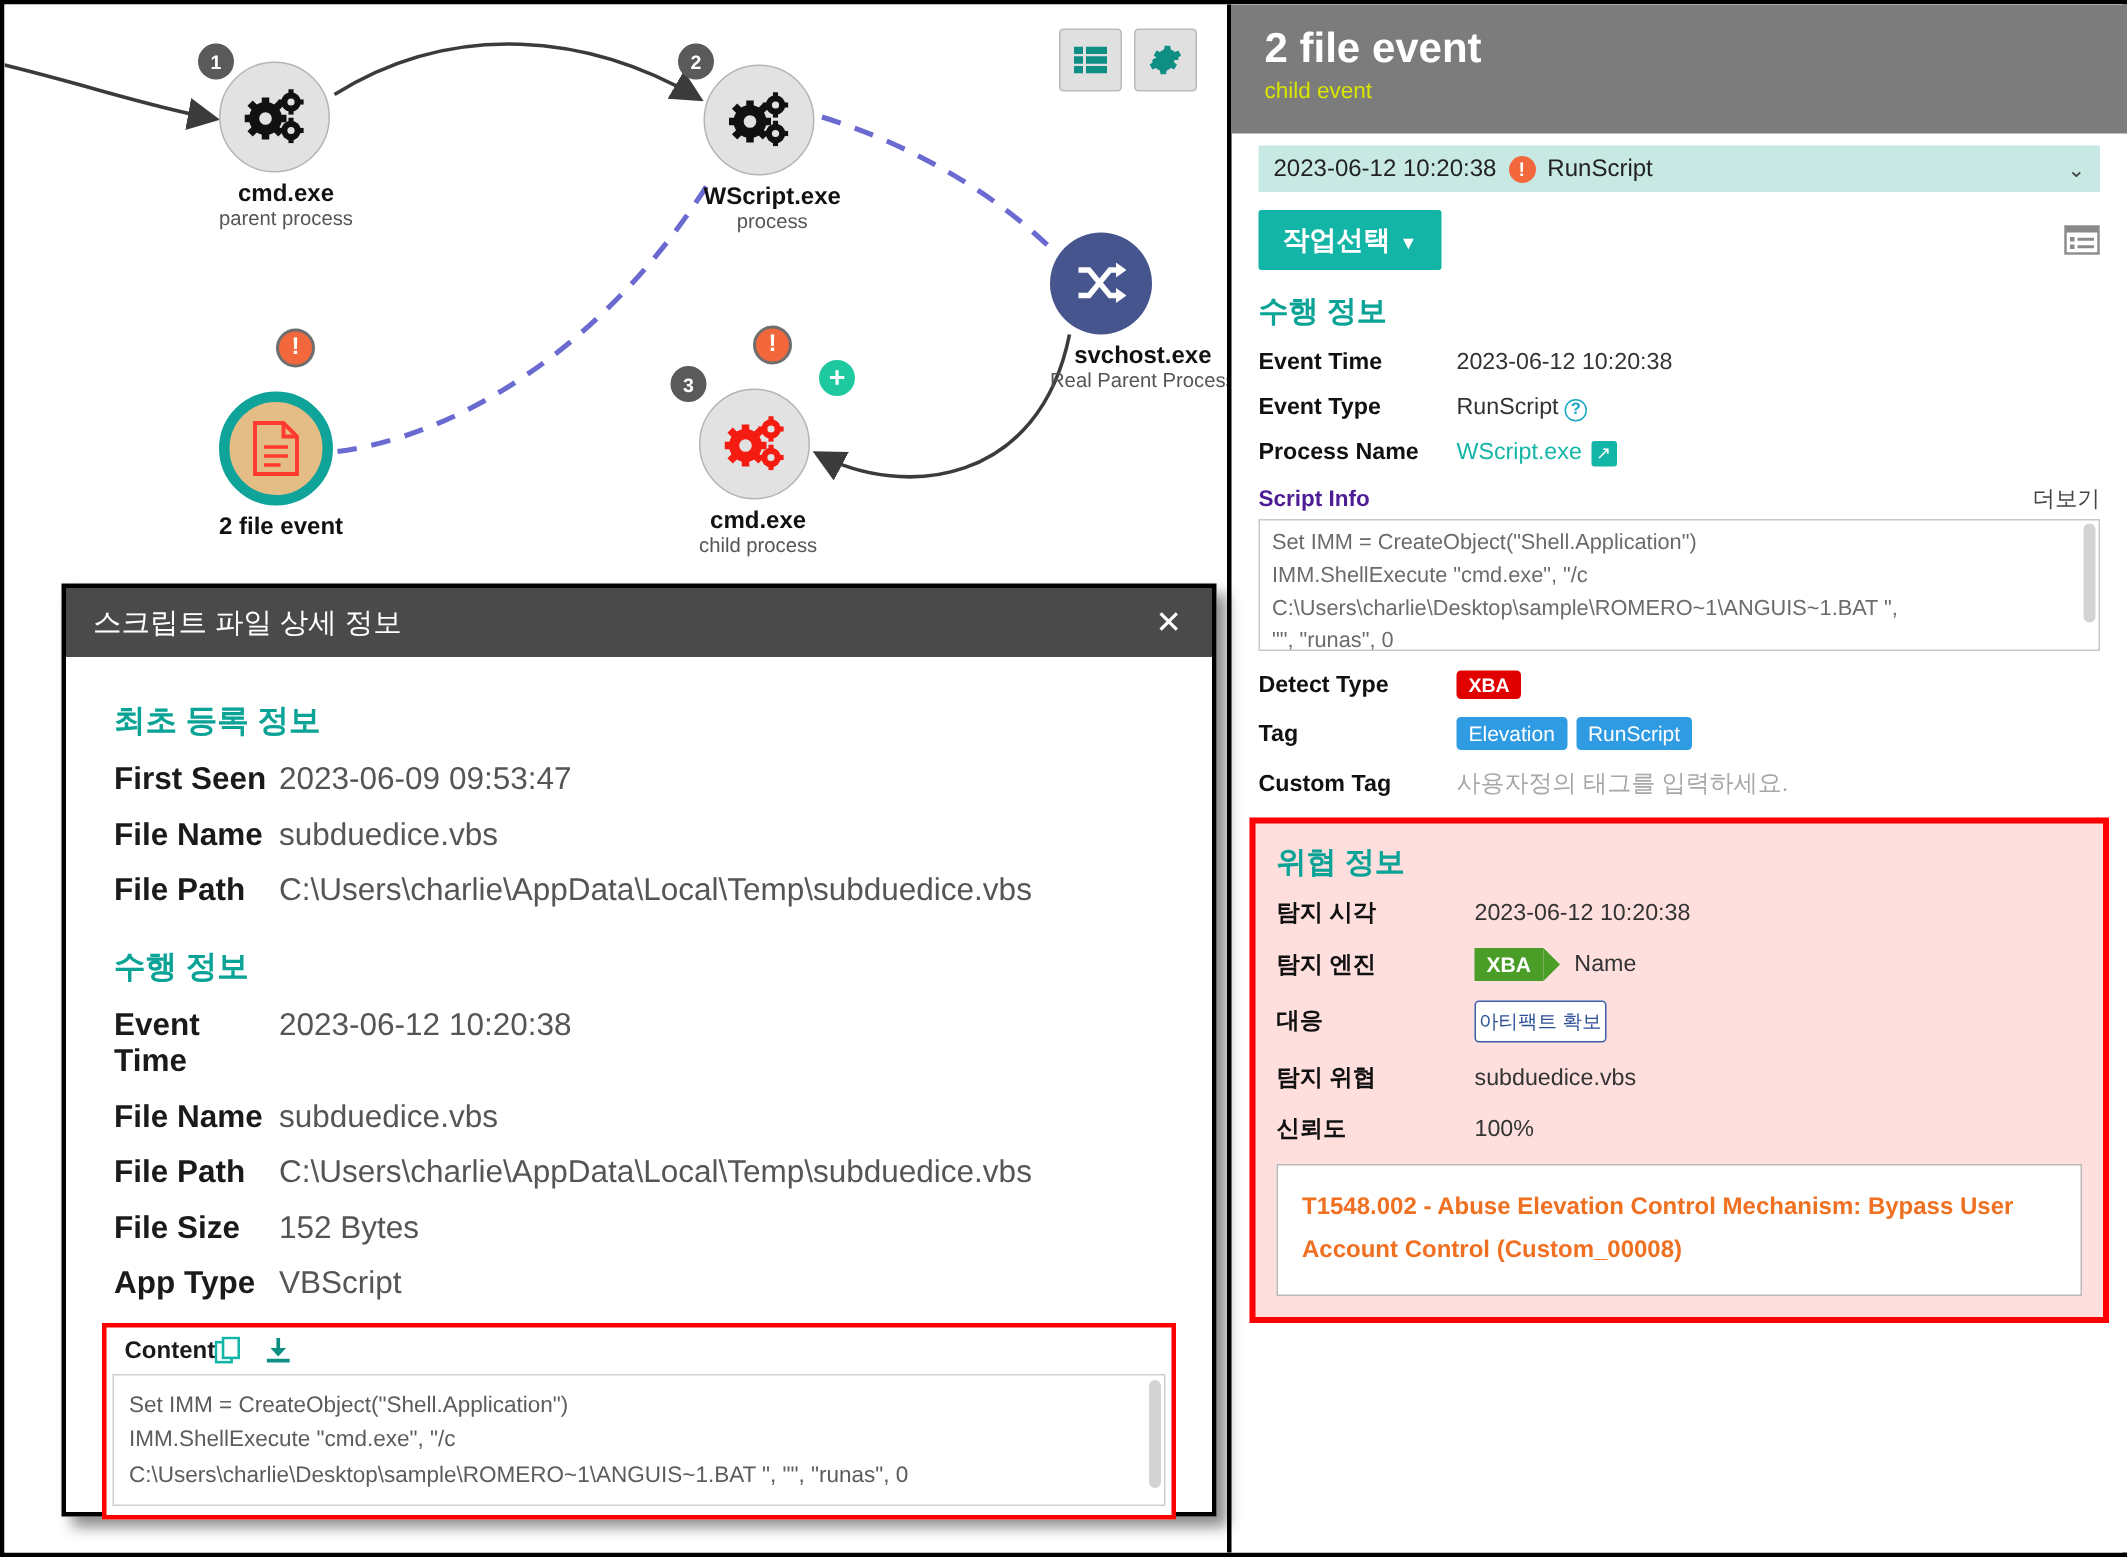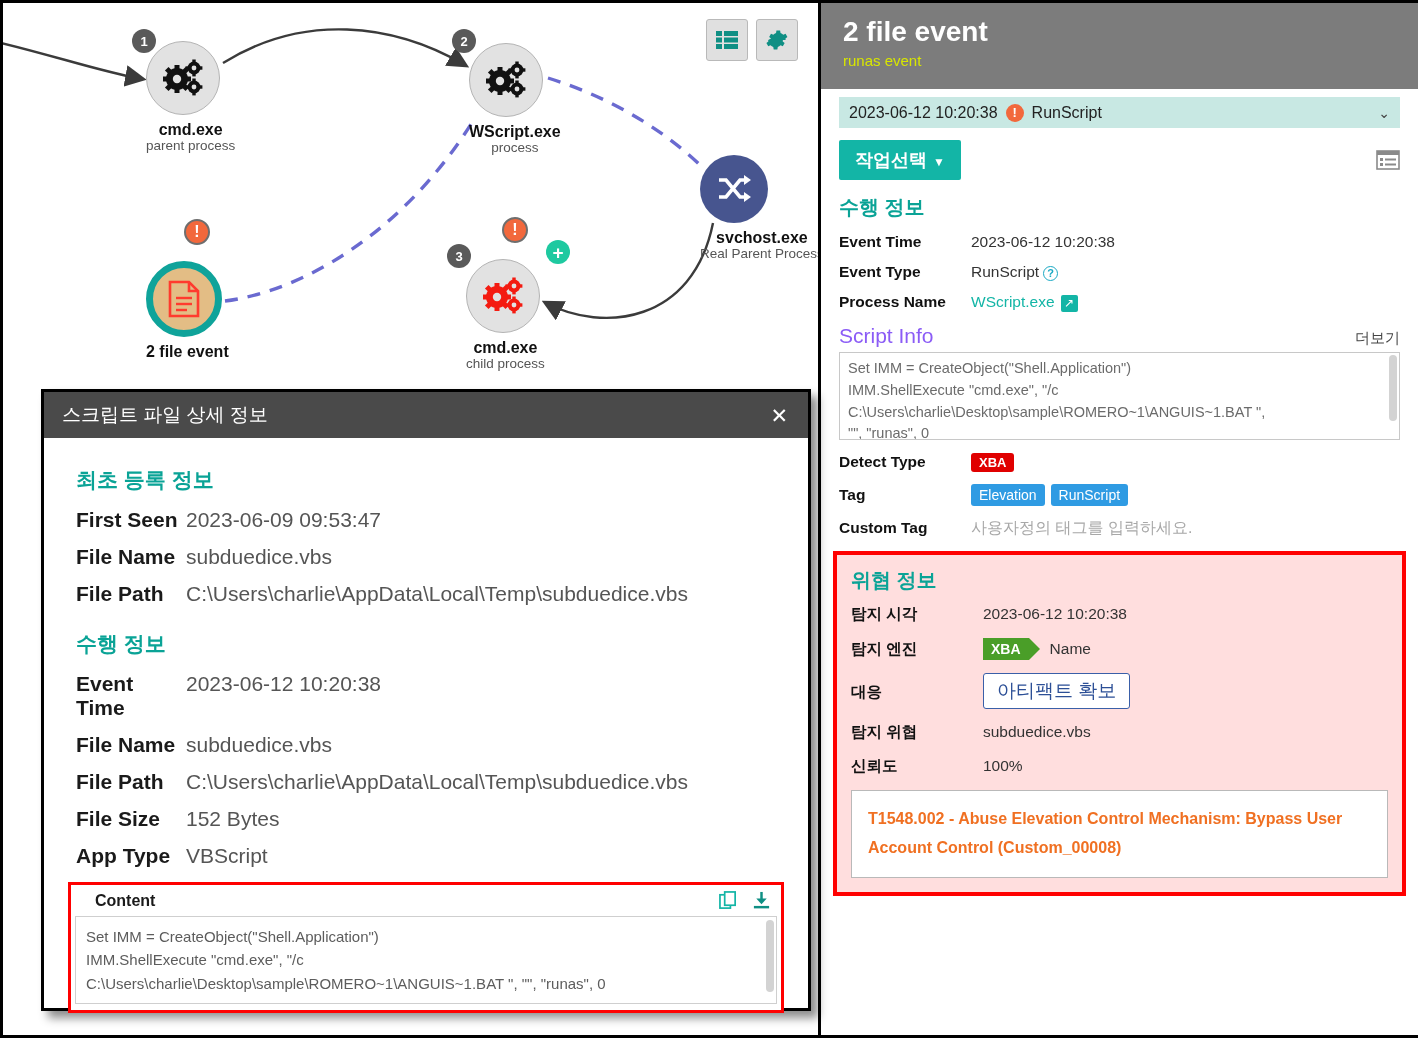--- a/index.html
+++ b/index.html
@@ -122,22 +122,22 @@
   .kv-row { display: flex; margin-bottom: 13px; font-size: 21px; }
   .kv-key { width: 110px; font-weight: bold; color: #1a1a1a; flex: none; }
   .kv-val { color: #555; }
 
   #content-box {
     margin: 14px 24px 0 24px;
     border: 3px solid #ff0000;
     background: #fff;
   }
   #content-head {
-    display: flex; align-items: center; justify-content: space-between;
-    padding: 6px 10px 6px 24px;
+    display: flex; align-items: center; 
+    padding: 6px 10px 6px 12px;
   }
   #content-head-label { font-size: 16px; font-weight: bold; color: #1a1a1a; }
   #content-head-icons { display: flex; gap: 14px; align-items: center; }
   #content-code {
     border: 1px solid #cfcfcf;
     background: #fff;
     margin: 0 4px 6px 4px;
     padding: 8px 10px;
     height: 88px;
     font-size: 15px; color: #5c5c5c;
@@ -218,21 +218,21 @@
     display: inline-block; width: 17px; height: 17px;
     background: #13b5a6; color: #fff; font-size: 12px;
     text-align: center; line-height: 17px; border-radius: 2px;
     margin-left: 6px; vertical-align: -2px; cursor: pointer;
   }
 
   #script-info-head {
     display: flex; justify-content: space-between; align-items: baseline;
     margin-bottom: 4px;
   }
-  #script-info-label { font-weight: normal; font-size: 21px; color: #8b5cf6; }
+  #script-info-label { font-weight: bold; font-size: 15px; color: #4c1d95; }
   #script-info-more { font-size: 15px; color: #444; cursor: pointer; }
   #script-info-box {
     border: 1px solid #c8c8c8; background: #fff;
     height: 88px; overflow: hidden;
     padding: 5px 8px;
     font-size: 14.5px; color: #6b6b6b; line-height: 1.5;
     white-space: pre; position: relative;
     margin-bottom: 13px;
   }
   #script-info-box .sbar {
@@ -274,22 +274,22 @@
   .engine-chip .arrow {
     width: 0; height: 0;
     border-top: 11px solid transparent;
     border-bottom: 11px solid transparent;
     border-left: 11px solid #4a9e28;
   }
   .engine-chip .ename { margin-left: 10px; color: #333; font-size: 15.5px; }
   .resp-btn {
     display: inline-block;
     border: 1.5px solid #3a5fa8; color: #2c4f96;
-    background: #fff; font-size: 19px;
-    padding: 4px 13px; border-radius: 3px; cursor: pointer;
+    background: #fff; font-size: 13px;
+    padding: 4px 2px; border-radius: 3px; cursor: pointer;
   }
   #threat-summary {
     border: 1px solid #b9b9b9; background: #fff;
     margin-top: 6px;
     padding: 14px 16px;
     color: #f07022; font-weight: bold; font-size: 16px;
     line-height: 1.8;
   }
 </style>
 </head>
@@ -543,21 +543,21 @@
       <div id="content-code">Set IMM = CreateObject("Shell.Application")
 IMM.ShellExecute "cmd.exe", "/c
 C:\Users\charlie\Desktop\sample\ROMERO~1\ANGUIS~1.BAT ", "", "runas", 0<span class="sbar"></span></div>
     </div>
   </div>
 
   <div id="right-panel">
 
     <div id="rp-header">
       <div id="rp-title">2 file event</div>
-      <div id="rp-subtitle">runas event</div>
+      <div id="rp-subtitle">child event</div>
     </div>
 
     <div id="rp-select">
       <span id="rp-select-left">
         <span>2023-06-12 10:20:38</span>
         <span class="alert-dot">!</span>
         <span>RunScript</span>
       </span>
       <span style="color:#444;font-size:14px;">⌄</span>
     </div>

